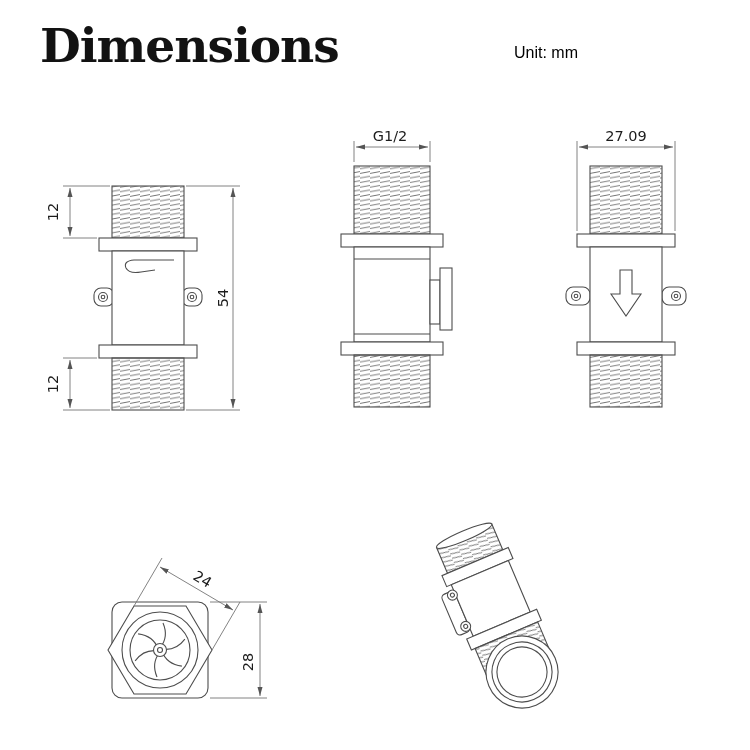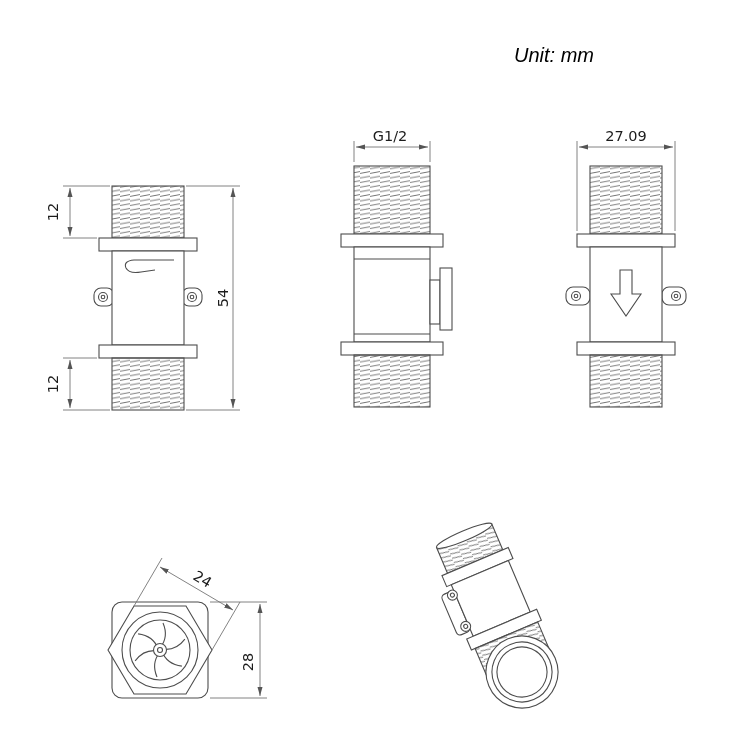--- a/index.html
+++ b/index.html
@@ -1,32 +1,33 @@
 <!DOCTYPE html>
 <html><head>
 <meta charset="utf-8">
 <style>
   html,body{margin:0;padding:0;background:#fff;}
   #canvas{position:relative;width:750px;height:750px;background:#ffffff;overflow:hidden;
           font-family:"Liberation Sans",sans-serif;}
   #page-title{position:absolute;left:40px;top:18px;font-family:"DejaVu Serif",serif;
               font-weight:bold;font-size:47px;letter-spacing:-1px;color:#121212;}
-  #unit-label{position:absolute;left:514px;top:44px;font-size:20px;color:#000;font-style:italic;}
+  #unit-label{position:absolute;left:514px;top:44px;font-size:16px;color:#000;}
   svg{position:absolute;left:0;top:0;}
   .ol{stroke:#4d4d4d;stroke-width:1.1;fill:#ffffff;}
   .nf{stroke:#4d4d4d;stroke-width:1.1;fill:none;}
   .thr{stroke:#4d4d4d;stroke-width:1.1;}
   .dl{stroke:#757575;stroke-width:0.9;fill:none;}
   .dt{font-family:"DejaVu Sans",sans-serif;font-size:14.5px;fill:#1c1c1c;}
 </style>
 </head>
 <body>
 
 <div id="canvas">
 
+  <div id="page-title">Dimensions</div>
   <div id="unit-label">Unit: mm</div>
 
   <svg width="750" height="750" viewBox="0 0 750 750">
     <defs>
       <pattern id="thH" width="10" height="4.6" patternUnits="userSpaceOnUse">
         <line x1="0" y1="3.2" x2="10" y2="1.4" stroke="#6a6a6a" stroke-width="0.9"></line>
       </pattern>
       <pattern id="thV" width="4.6" height="10" patternUnits="userSpaceOnUse">
         <line x1="3.2" y1="0" x2="1.4" y2="10" stroke="#6a6a6a" stroke-width="0.9"></line>
       </pattern>

